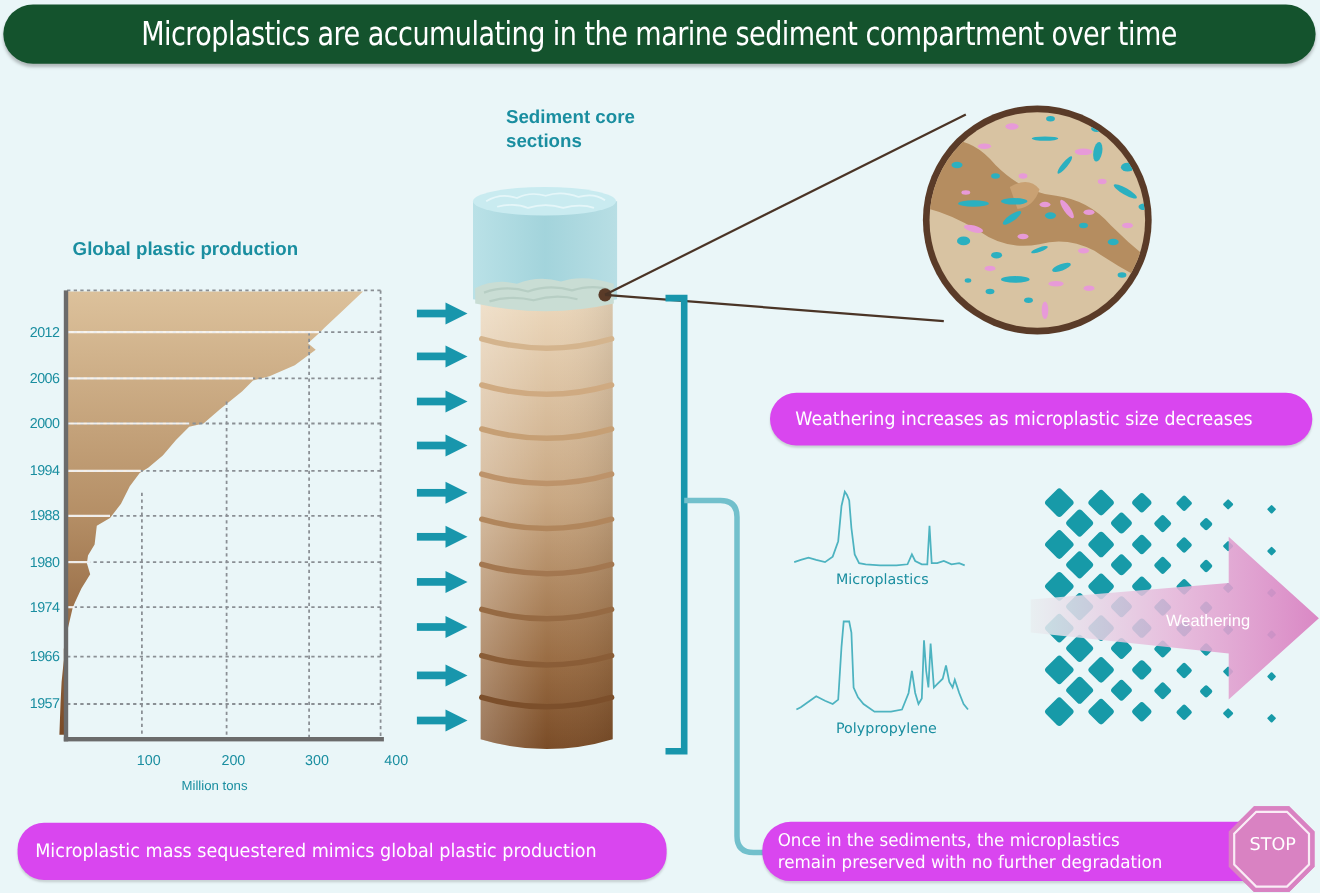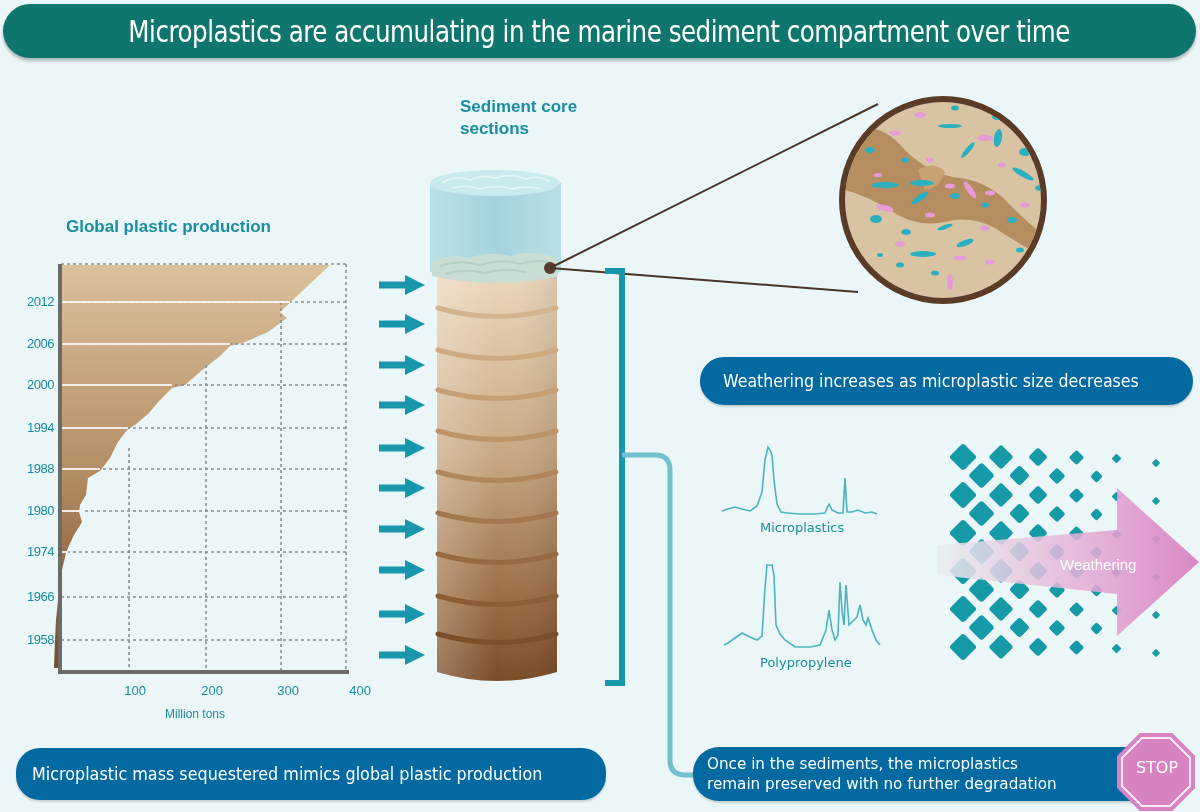--- a/index.html
+++ b/index.html
@@ -1,19 +1,19 @@
 <!DOCTYPE html>
 <html><head>
 <meta charset="utf-8">
 <style>
   html,body{margin:0;padding:0;}
   body{width:1200px;height:812px;background:#eaf6f8;position:relative;overflow:hidden;font-family:"Liberation Sans","DejaVu Sans",sans-serif;}
-  .banner{position:absolute;left:3px;top:4px;width:1193px;height:54px;background:#0f766e;border-radius:27px;box-shadow:0 3px 3px rgba(0,0,0,0.25);display:flex;align-items:center;justify-content:center;}
+  .banner{position:absolute;left:3px;top:4px;width:1193px;height:54px;background:#14532d;border-radius:27px;box-shadow:0 3px 3px rgba(0,0,0,0.25);display:flex;align-items:center;justify-content:center;}
   .banner span{color:#fff;font-size:30px;letter-spacing:-0.6px;font-family:"DejaVu Sans",sans-serif;transform:scaleX(0.82);white-space:nowrap;}
-  .pill{position:absolute;background:#0369a1;border-radius:24px;color:#fff;display:flex;align-items:center;box-shadow:0 2px 2px rgba(0,0,0,0.15);font-family:"DejaVu Sans",sans-serif;}
+  .pill{position:absolute;background:#d946ef;border-radius:24px;color:#fff;display:flex;align-items:center;box-shadow:0 2px 2px rgba(0,0,0,0.15);font-family:"DejaVu Sans",sans-serif;}
   .pill span{white-space:nowrap;transform-origin:left center;}
   .label-teal{position:absolute;color:#1a8ea0;font-weight:bold;}
   .chart-title{left:66px;top:217px;font-size:17px;}
   .core-title{left:460px;top:96px;font-size:17px;line-height:22px;}
   .ytick{position:absolute;left:0;width:54px;text-align:right;color:#1a8ea0;font-size:13px;letter-spacing:-0.5px;}
   .xtick{position:absolute;top:683px;color:#1a8ea0;font-size:13px;width:40px;text-align:right;}
   .xlabel{position:absolute;left:165px;top:707px;color:#1a8ea0;font-size:12px;}
   .spec-label{position:absolute;color:#1a8ea0;font-size:13px;font-family:"DejaVu Sans",sans-serif;}
   svg{position:absolute;left:0;top:0;}
   .stop-text{position:absolute;left:1127px;top:758px;width:60px;text-align:center;color:#fff;font-size:16px;font-family:"DejaVu Sans",sans-serif;}
@@ -331,21 +331,21 @@
 </svg>
 
 <div class="ytick" style="top:294px">2012</div>
 <div class="ytick" style="top:336px">2006</div>
 <div class="ytick" style="top:377px">2000</div>
 <div class="ytick" style="top:420px">1994</div>
 <div class="ytick" style="top:461px">1988</div>
 <div class="ytick" style="top:503px">1980</div>
 <div class="ytick" style="top:544px">1974</div>
 <div class="ytick" style="top:589px">1966</div>
-<div class="ytick" style="top:632px">1958</div>
+<div class="ytick" style="top:632px">1957</div>
 
 <div class="xtick" style="left:106px">100</div>
 <div class="xtick" style="left:183px">200</div>
 <div class="xtick" style="left:259px">300</div>
 <div class="xtick" style="left:331px">400</div>
 <div class="xlabel">Million tons</div>
 
 <div class="pill" style="left:700px;top:357px;width:493px;height:48px;justify-content:center;">
   <span style="font-size:17px;transform:scaleX(0.93);">Weathering increases as microplastic size decreases</span>
 </div>

